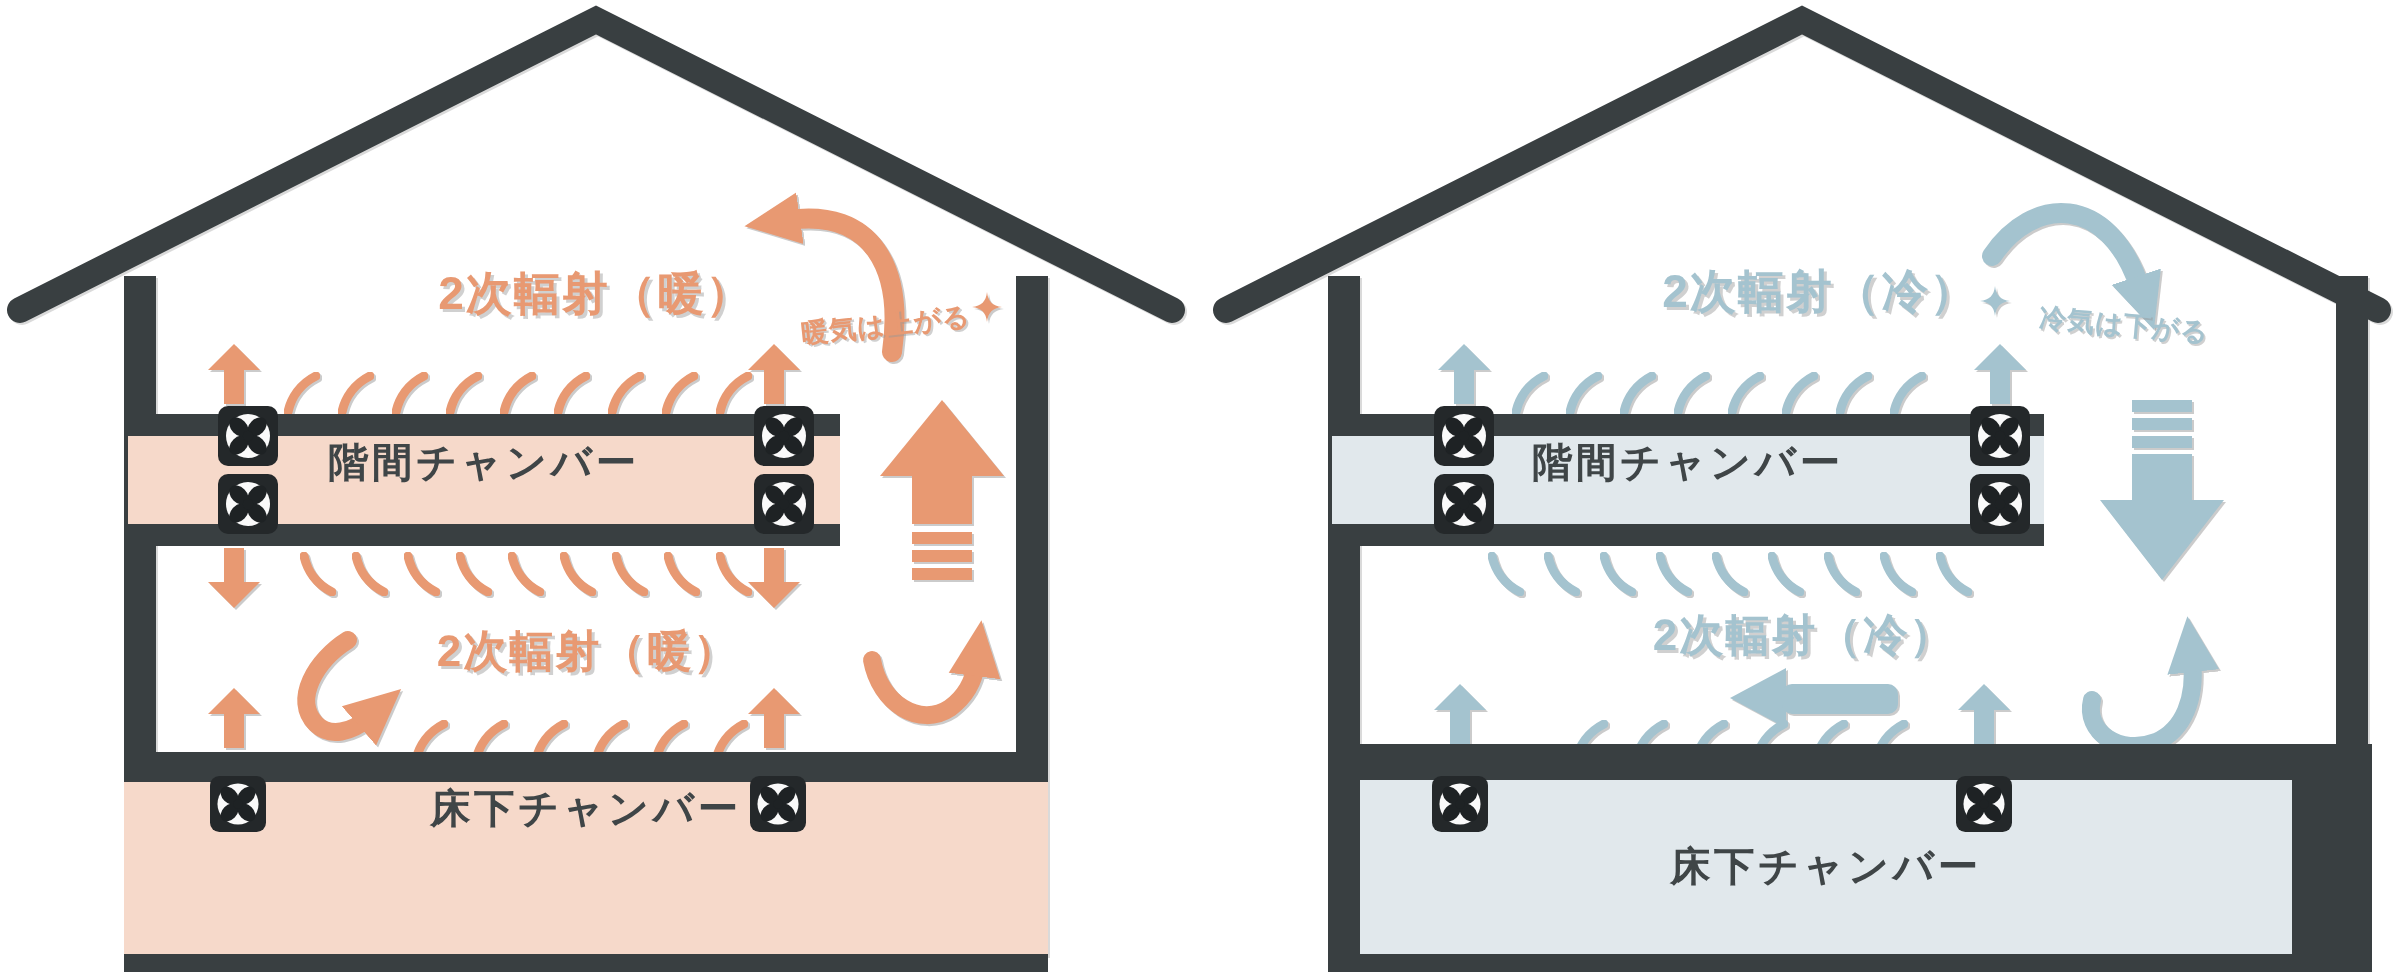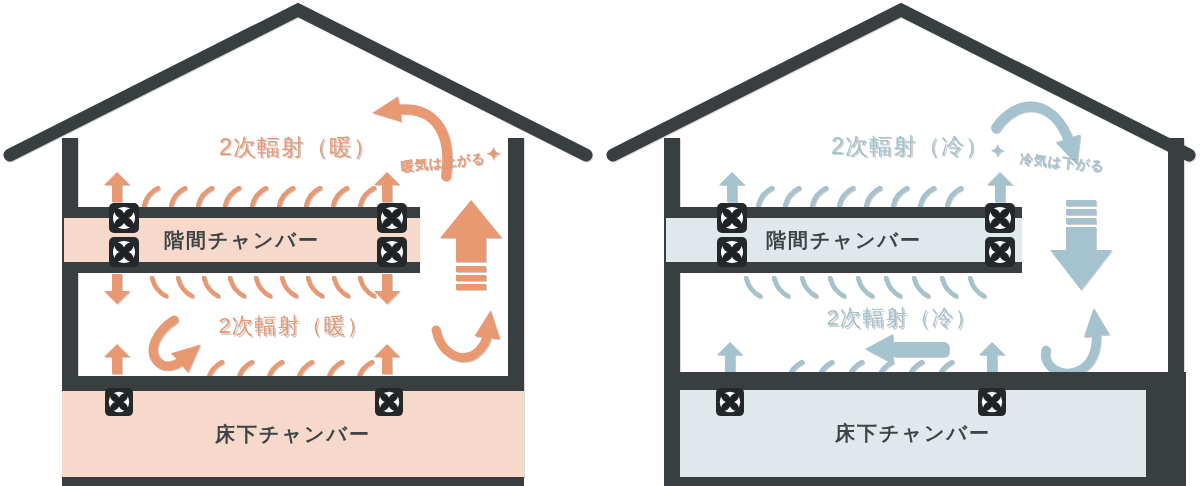--- a/index.html
+++ b/index.html
@@ -6,33 +6,33 @@
   #canvas{position:relative;width:1200px;height:486px;background:#fff;overflow:hidden;}
   #canvas svg.layer{position:absolute;left:0;top:0;}
   .c-warm{color:var(--warm);}
   .c-cool{color:var(--cool);}
   .f-frame{fill:var(--frame);}
   .s-frame{stroke:var(--frame);}
   .halo{filter:drop-shadow(1.4px 1.6px 0 rgba(140,140,140,.45));}
   .halo-soft{filter:drop-shadow(1px 1px 0 rgba(150,150,150,.35));}
   
   .chamber{position:absolute;box-sizing:border-box;border-style:solid;border-color:var(--frame);
-           display:flex;align-items:center;justify-content:center;}
+           display:flex;justify-content:center;}
   .chamber.warm{background:var(--warm-light);}
   .chamber.cool{background:var(--cool-light);}
   .mid-chamber{border-width:11px 0 11px 0;}
   .floor-chamber{border-width:15px 0 9px 0;}
   .floor-wrap{position:absolute;box-sizing:border-box;background:var(--frame);}
   .floor-inner{position:absolute;background:var(--cool-light);display:flex;align-items:center;justify-content:center;}
   .chamber-label{font-size:20px;font-weight:600;color:var(--text-dark);letter-spacing:2px;white-space:nowrap;}
   
   .fan{position:absolute;}
   
   .t{position:absolute;white-space:nowrap;transform:translate(-50%,-50%);}
-  .t-title{font-size:23px;font-weight:normal;letter-spacing:1px;
+  .t-title{font-size:23px;font-weight:bold;letter-spacing:1px;
            text-shadow:1.5px 1.5px 0 rgba(150,150,150,.45);}
   .t-note{font-size:13.5px;font-weight:bold;letter-spacing:.5px;
           text-shadow:1px 1px 0 rgba(150,150,150,.45);}
   .warm-text{color:var(--warm);}
   .cool-text{color:var(--cool);}
 </style>
 </head>
 <body>
 
 <div id="canvas">

